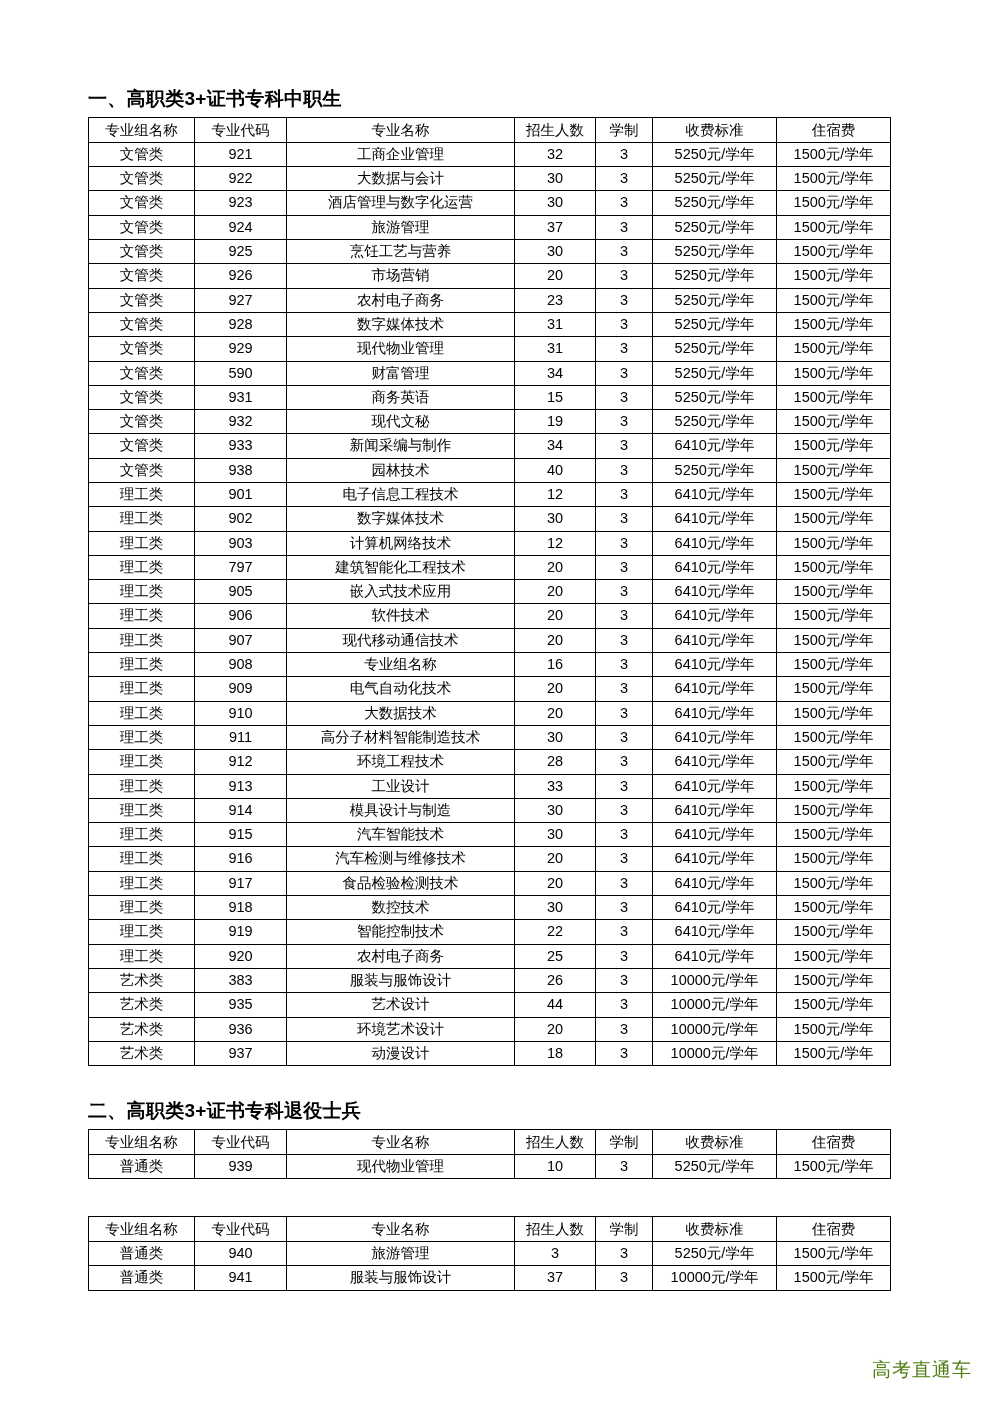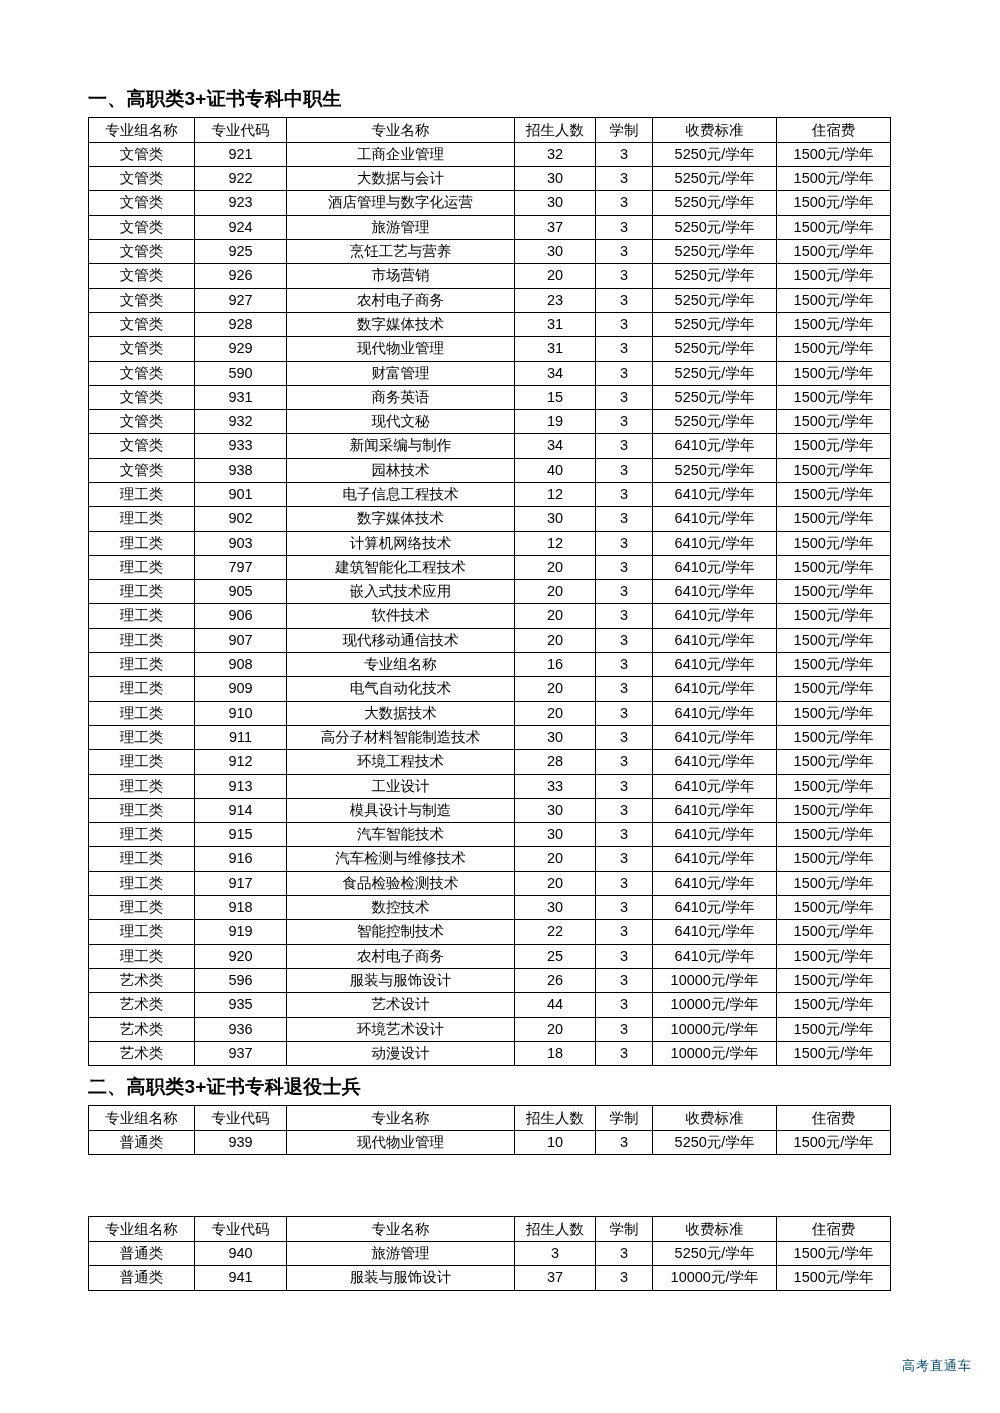--- a/index.html
+++ b/index.html
@@ -60,29 +60,29 @@
   
   col.c-group { width: 106px; }
   col.c-code  { width: 92px; }
   col.c-name  { width: 228px; }
   col.c-quota { width: 81px; }
   col.c-years { width: 57px; }
   col.c-fee   { width: 124px; }
   col.c-dorm  { width: 114px; }
 
   #sec1 { top: 88px; }
-  #sec2 { top: 1076px; }
+  #sec2 { top: 1100px; }
   #sec3 { top: 1216px; }
 
   .watermark {
     position: absolute;
     right: 28px;
     top: 1357px;
-    font-size: 13px;
-    color: #0c4a6e;
+    font-size: 19px;
+    color: #4d7c0f;
     letter-spacing: 1px;
     white-space: nowrap;
     user-select: none;
   }
 </style>
 </head>
 <body>
 
 <div class="page">
 
@@ -411,21 +411,21 @@
             <td>理工类</td>
             <td>920</td>
             <td>农村电子商务</td>
             <td>25</td>
             <td>3</td>
             <td>6410元/学年</td>
             <td>1500元/学年</td>
           </tr>
           <tr>
             <td>艺术类</td>
-            <td>596</td>
+            <td>383</td>
             <td>服装与服饰设计</td>
             <td>26</td>
             <td>3</td>
             <td>10000元/学年</td>
             <td>1500元/学年</td>
           </tr>
           <tr>
             <td>艺术类</td>
             <td>935</td>
             <td>艺术设计</td>

